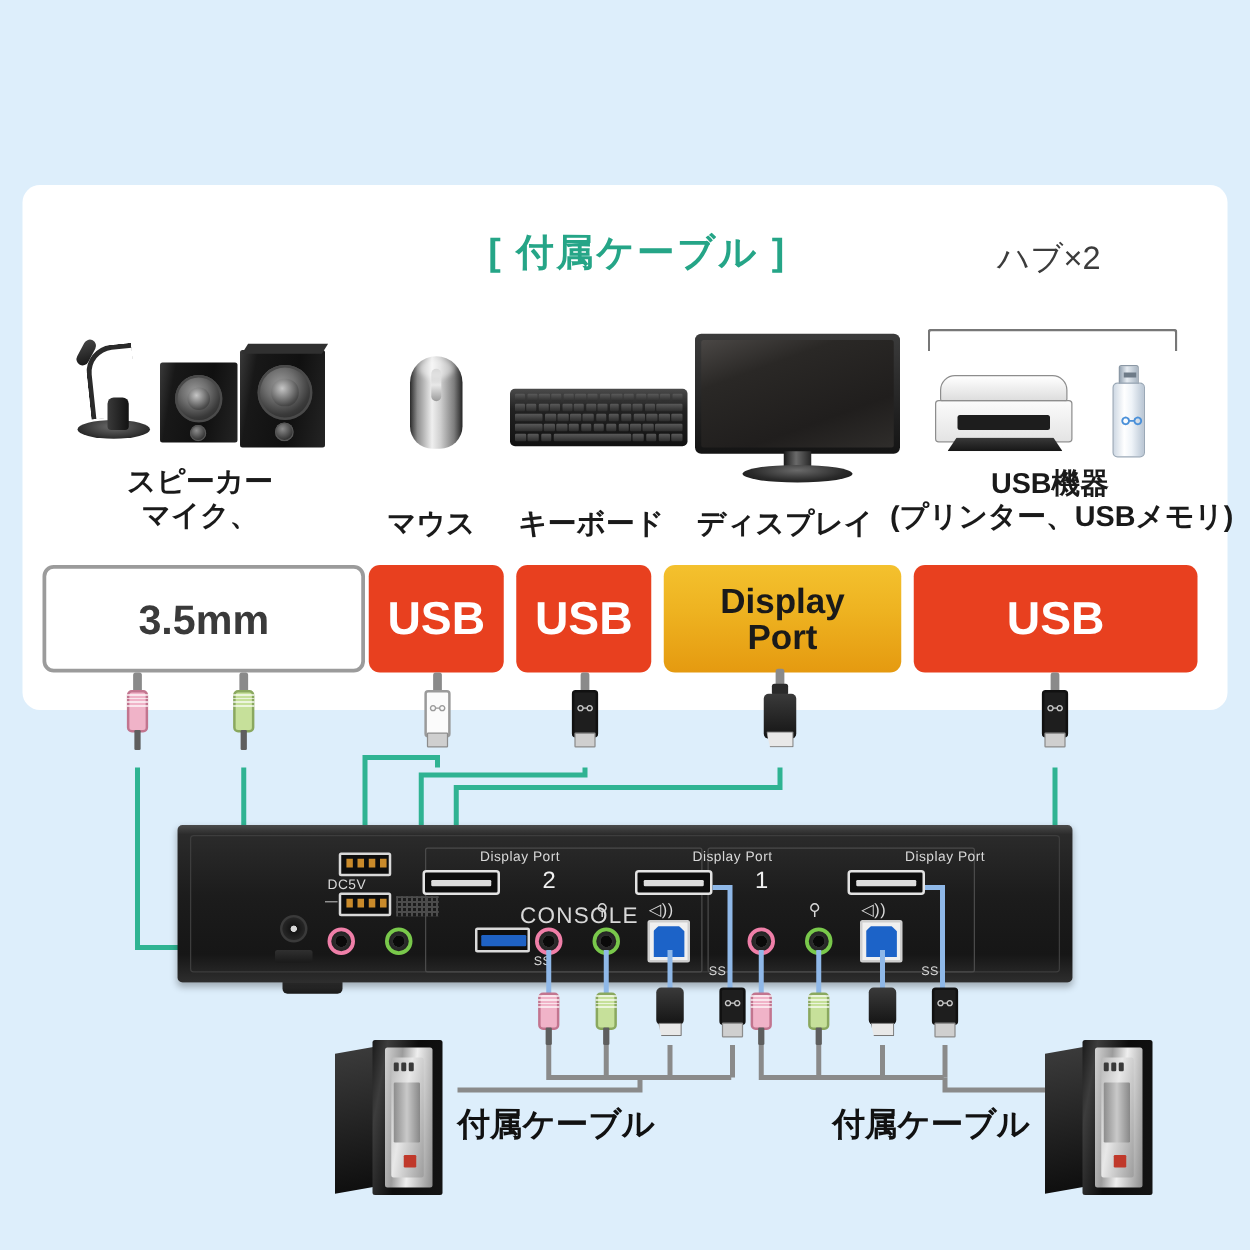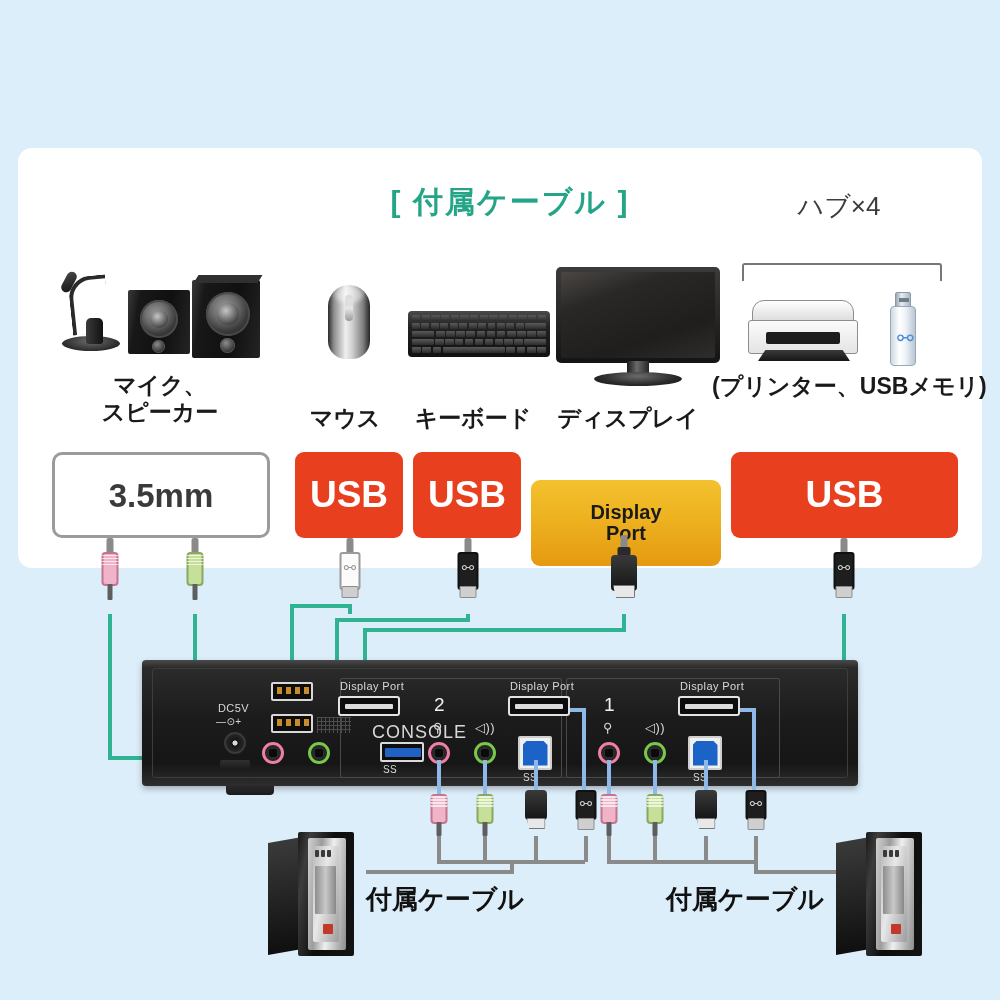--- a/index.html
+++ b/index.html
@@ -231,21 +231,21 @@
     position: absolute;
     display: flex; align-items: center; justify-content: center;
     text-align: center; border-radius: 9px;
     font-weight: bold; line-height: 1.05;
   }
   .badge.usb {
     background: #e8401f; color: #fff; font-size: 37px;
   }
   .badge.dp {
     background: linear-gradient(180deg,#f4c12e 0%,#eeb321 42%,#e59a10 100%);
-    color: #1a1a1a; font-size: 20px; margin-top: 28px;
+    color: #1a1a1a; font-size: 28px;
   }
   .badge.jack {
     background: #fff; color: #3a3a3a;
     border: 3px solid #9b9b9b;
     flex-direction: column; padding-top: 2px; box-sizing: border-box;
   }
   .badge.jack .b1 { font-size: 33px; font-weight: bold; }
   .badge.jack .b2 { font-size: 23px; font-weight: bold; margin-top: -2px; }
 
   
@@ -331,21 +331,21 @@
   .kvm-inner {
     position: absolute; inset: 8px 10px 8px 10px;
     border: 1px solid #3d3d3d; border-radius: 3px;
     pointer-events: none;
   }
   .kvm-group {
     position: absolute; border: 1px solid #4a4a4a; border-radius: 2px;
   }
   .kvm-txt {
     position: absolute; color: #d8d8d8;
-    font-size: 11px; letter-spacing: 0.4px; white-space: nowrap;
+    font-size: 11px; letter-spacing: 0.4px; white-space: nowrap; padding-left: 44px;
   }
   .kvm-num {
     position: absolute; color: #f0f0f0; font-size: 19px; font-weight: 500;
   }
 
   
   .port-dp {
     position: absolute; width: 62px; height: 20px;
     background: #0d0d0d; border: 2px solid #e3e3e3;
     border-radius: 3px; box-sizing: border-box;
@@ -472,21 +472,21 @@
 <body>
 
 <div class="stage">
 
 
   <div class="panel"></div>
 
   <div class="section-head">[ 付属ケーブル ]</div>
 
   <div class="usb-hub-title">
-    <div class="l2">ハブ×4</div>
+    <div class="l2">ハブ×2</div>
   </div>
   <div class="hub-bracket"></div>
 
   <div>
     <div class="mic-base"></div>
     <div class="mic-neckbase"></div>
     <div class="mic-arm"></div>
     <div class="mic-head"></div>
   </div>
 
@@ -593,31 +593,32 @@
     <div class="pr-tray"></div>
   </div>
 
   <div class="usbmem">
     <div class="um-cap"></div>
     <div class="um-body"></div>
     <div class="um-logo">⚯</div>
   </div>
 
   <div class="devlabel" style="left:60px; top:372px; width:200px;">
+    <div>スピーカー</div>
     <div>マイク、</div>
-    <div>スピーカー</div>
   </div>
   <div class="devlabel" style="left:290px; top:405px; width:110px;">マウス</div>
   <div class="devlabel" style="left:538px; top:405px; width:180px;">ディスプレイ</div>
   <div class="devlabel" style="left:398px; top:405px; width:150px;">キーボード</div>
   <div class="devlabel" style="left:712px; top:373px; width:256px;">
+    <div>USB機器</div>
     <div class="small">(プリンター、USBメモリ)</div>
   </div>
 
-  <div class="badge jack" style="left:52px; top:452px; width:218px; height:86px;border-radius:10px;">
+  <div class="badge jack" style="left:34px; top:452px; width:258px; height:86px;">
     <span class="b1">3.5mm</span>
   </div>
 
   <div class="badge usb" style="left:295px; top:452px; width:108px; height:86px;">USB</div>
 
   <div class="badge usb" style="left:413px; top:452px; width:108px; height:86px;">USB</div>
 
   <div class="badge dp" style="left:531px; top:452px; width:190px; height:86px; flex-direction:column;">
     <span>Display</span>
     <span>Port</span>

